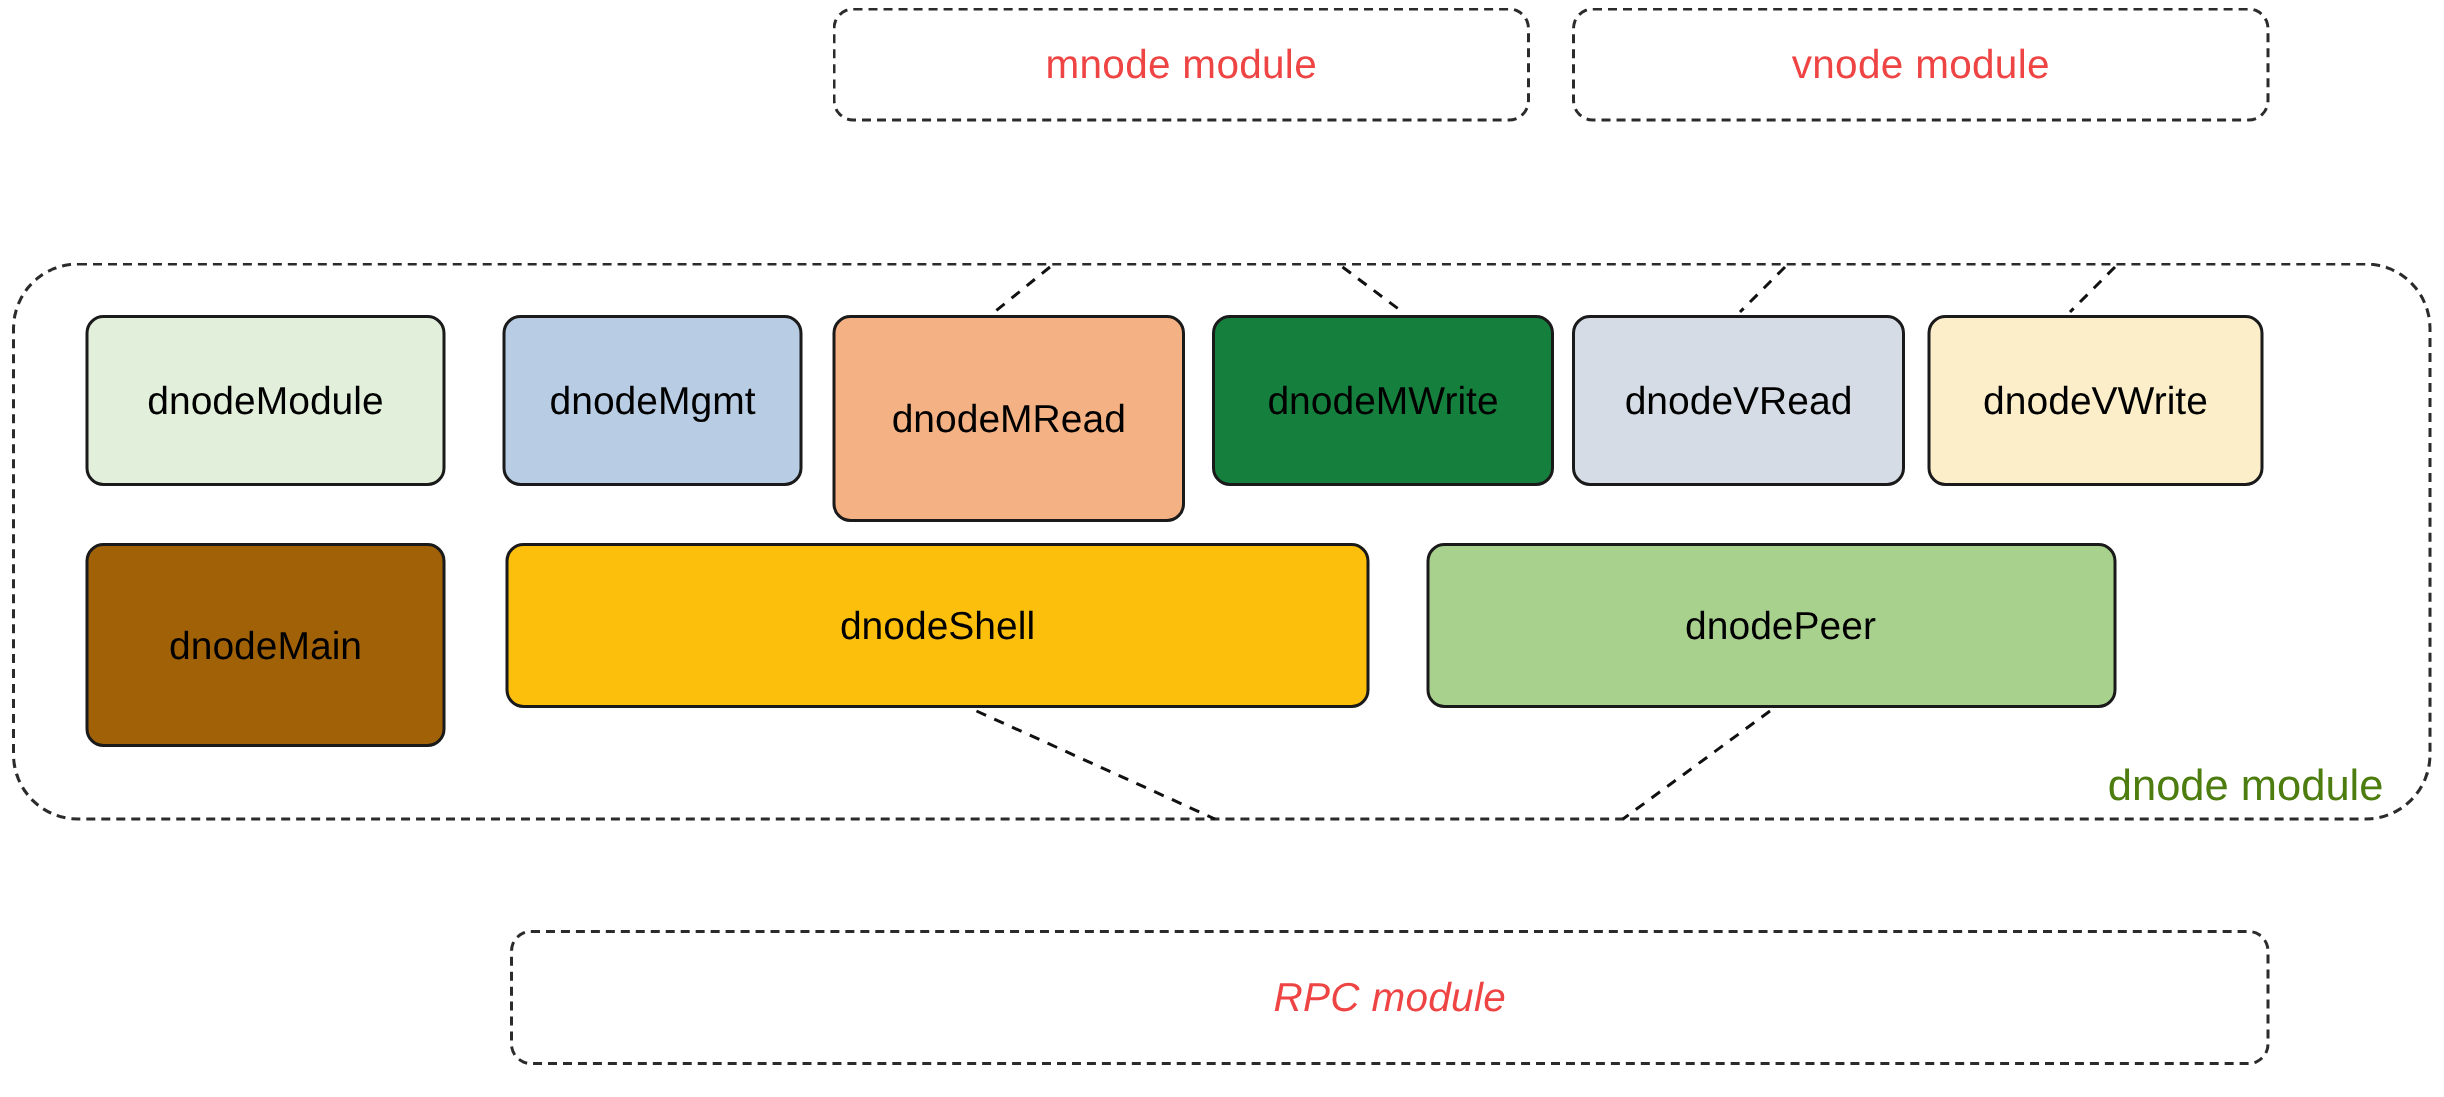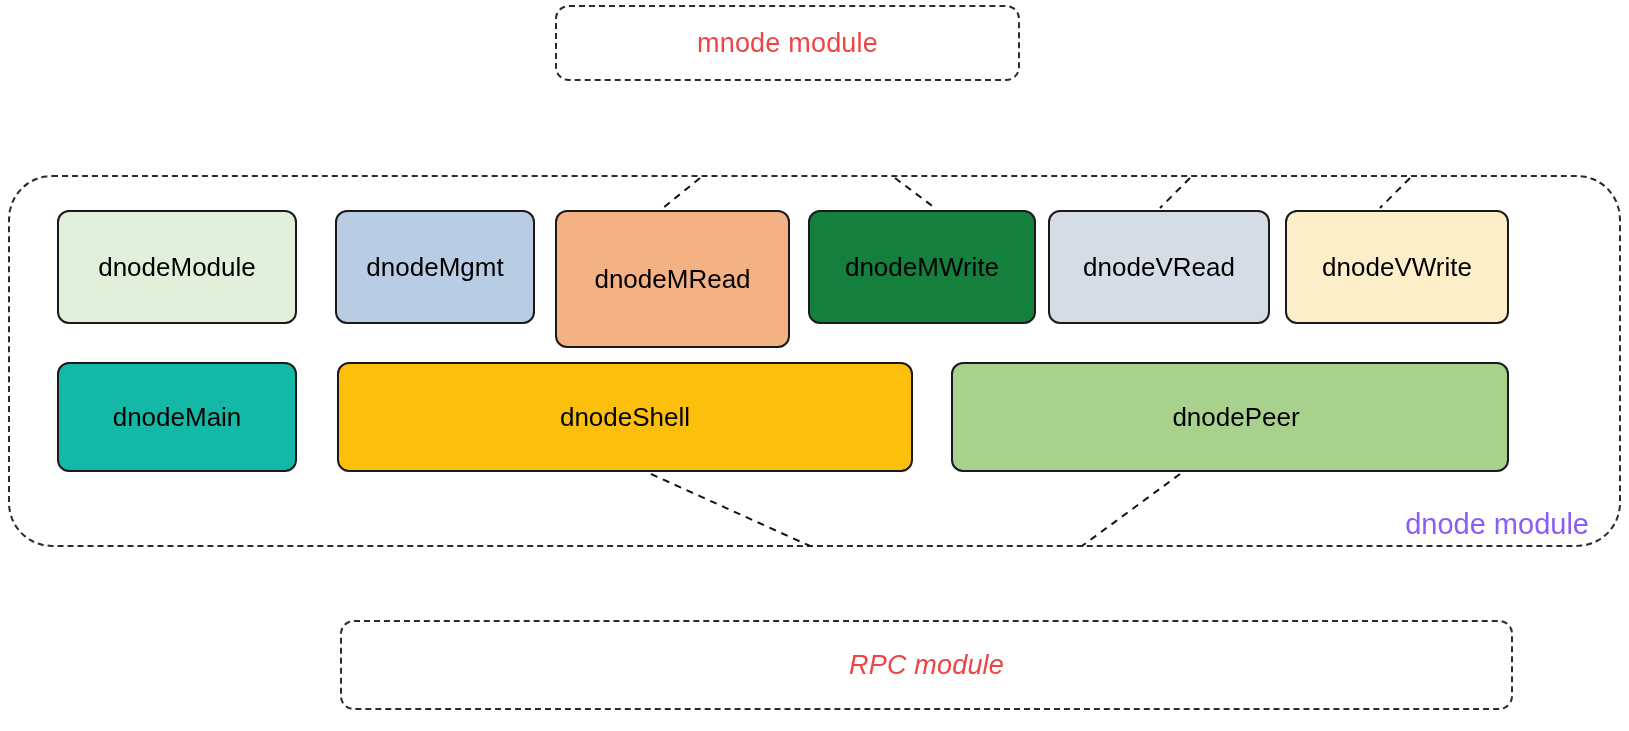--- a/index.html
+++ b/index.html
@@ -50,21 +50,21 @@
     height: 372px;
     background: #ffffff;
     border: 2px dashed #2b2b2b;
     border-radius: 44px;
   }
   #dnode-module-label {
     position: absolute;
     right: 30px;
     bottom: 6px;
     font-size: 29px;
-    color: #8b5cf6;
+    color: #4d7c0f;
     line-height: 1;
     white-space: nowrap;
   }
 
   
   .tile {
     position: absolute;
     box-sizing: border-box;
     border: 2px solid #1a1a1a;
     border-radius: 12px;
@@ -93,20 +93,23 @@
 </style>
 </head>
 <body>
 
 <div id="stage">
 
   <div class="module-box" id="mnode-module">
     <span class="module-label">mnode module</span>
   </div>
 
+  <div class="module-box" id="vnode-module">
+    <span class="module-label">vnode module</span>
+  </div>
 
   <div id="dnode-module">
     <span id="dnode-module-label">dnode module</span>
   </div>
 
   <div class="module-box" id="rpc-module">
     <span class="module-label">RPC module</span>
   </div>
 
   <svg id="connectors" viewBox="0 0 1629 731">
@@ -130,24 +133,24 @@
       </div>
       <div class="tile" id="dnode-mwrite" style="left: 808px; top: 210px; width: 228px; height: 114px; background: #15803d;">
         <span class="tile-label">dnodeMWrite</span>
       </div>
       <div class="tile" id="dnode-vread" style="left: 1048px; top: 210px; width: 222px; height: 114px; background: rgb(214, 220, 229);">
         <span class="tile-label">dnodeVRead</span>
       </div>
       <div class="tile" id="dnode-vwrite" style="left: 1285px; top: 210px; width: 224px; height: 114px; background: rgb(253, 238, 202); text-align: right;">
         <span class="tile-label">dnodeVWrite</span>
       </div>
-      <div class="tile" id="dnode-main" style="left: 57px; top: 362px; width: 240px; height: 110px; background: #14b8a6;">
+      <div class="tile" id="dnode-main" style="left: 57px; top: 362px; width: 240px; height: 136px; background: #a16207;">
         <span class="tile-label">dnodeMain</span>
       </div>
       <div class="tile" id="dnode-shell" style="left: 337px; top: 362px; width: 576px; height: 110px; background: rgb(252, 191, 12);">
         <span class="tile-label">dnodeShell</span>
       </div>
-      <div class="tile" id="dnode-peer" style="left: 951px; top: 362px; width: 558px; height: 110px; background: rgb(169, 209, 142); padding-left: 12px;">
+      <div class="tile" id="dnode-peer" style="left: 951px; top: 362px; width: 460px; height: 110px; background: rgb(169, 209, 142); padding-left: 12px;">
         <span class="tile-label">dnodePeer</span>
       </div>
     </div>
 
 </div>
 
 </body></html>

